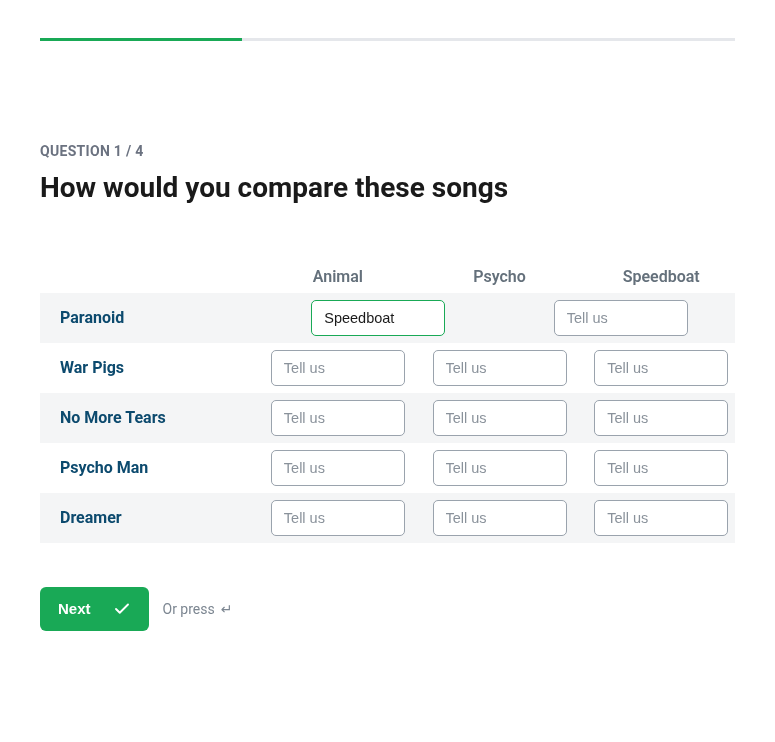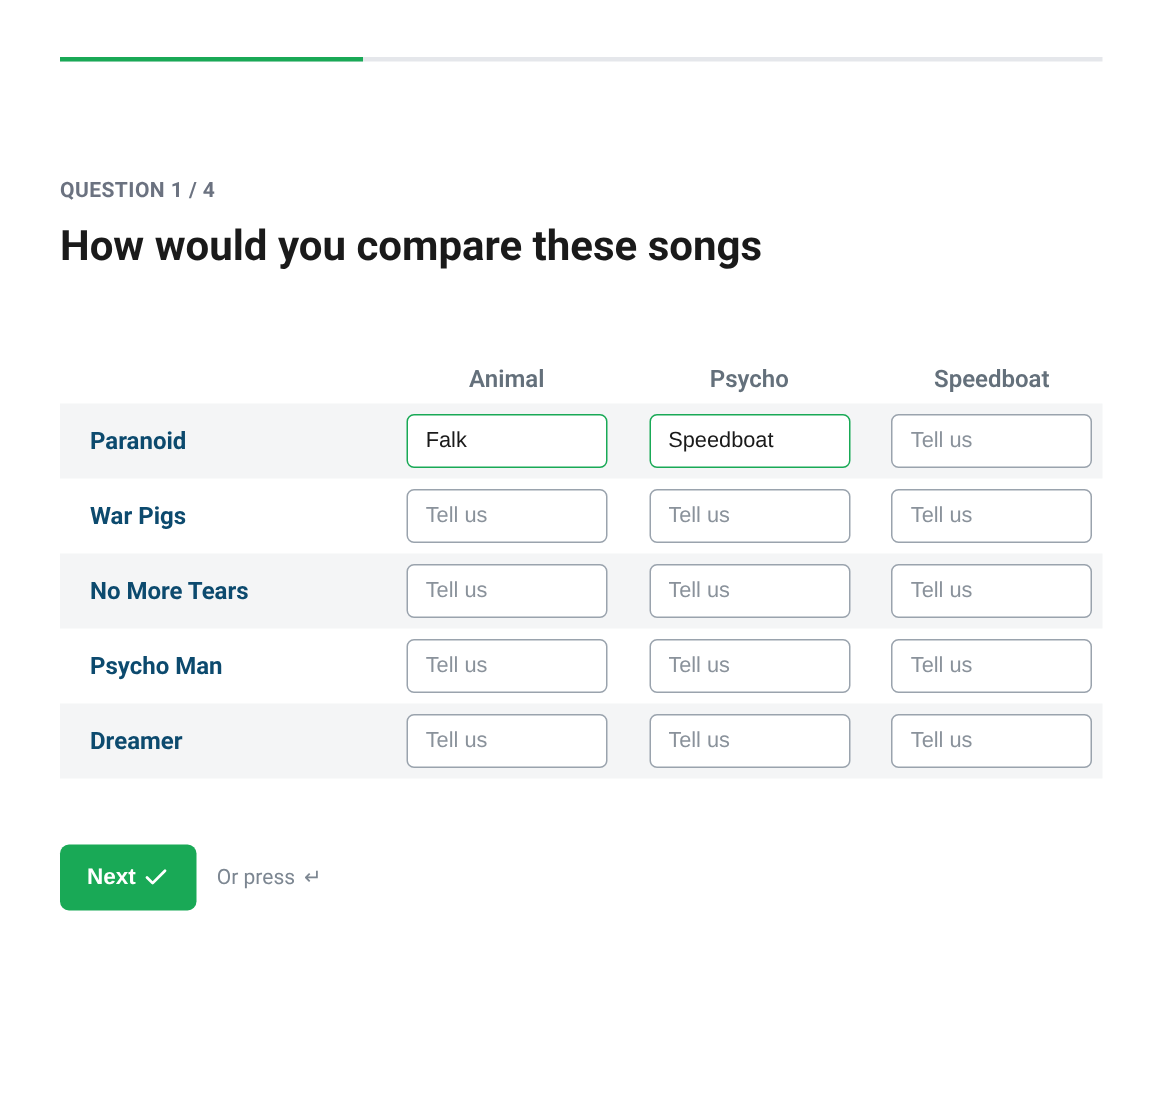--- a/index.html
+++ b/index.html
@@ -27,21 +27,21 @@
     background:#e5e7eb;
     position:relative;
   }
   .progress-fill{
     position:absolute;
     left:0;top:0;bottom:0;
     width:29%;
     background:var(--green);
   }
   .qnum{
-    margin-top:78px;
+    margin-top:102px;
     font-size:14px;
     font-weight:700;
     letter-spacing:.3px;
     color:var(--muted);
     text-transform:uppercase;
   }
   .qtitle{
     margin:12px 0 0 0;
     font-size:28px;
     font-weight:700;
@@ -99,21 +99,21 @@
   .next-btn{
     background:var(--green);
     border:none;
     border-radius:6px;
     color:#fff;
     font-size:15px;
     font-weight:600;
     padding:13px 18px;
     display:flex;
     align-items:center;
-    gap:4px;
+    gap:22px;
     cursor:pointer;
   }
   .hint{
     color:#7c8691;
     font-size:14px;
     display:flex;
     align-items:center;
     gap:6px;
   }
 </style>
@@ -137,23 +137,20 @@
     <div class="col">
         <span class="col-head">Psycho</span>
       </div>
     <div class="col">
         <span class="col-head">Speedboat</span>
       </div>
   </div>
 
   <div class="mrow stripe">
     <div class="row-label">Paranoid</div>
-    <div class="col">
-        <input class="cell-input filled" placeholder="Tell us" value="Falk" style="">
-      </div>
     <div class="col">
         <input class="cell-input filled" placeholder="Tell us" value="Speedboat" style="">
       </div>
     <div class="col">
         <input class="cell-input" placeholder="Tell us" style="">
       </div>
   </div>
 
   <div class="mrow">
     <div class="row-label">War Pigs</div>

